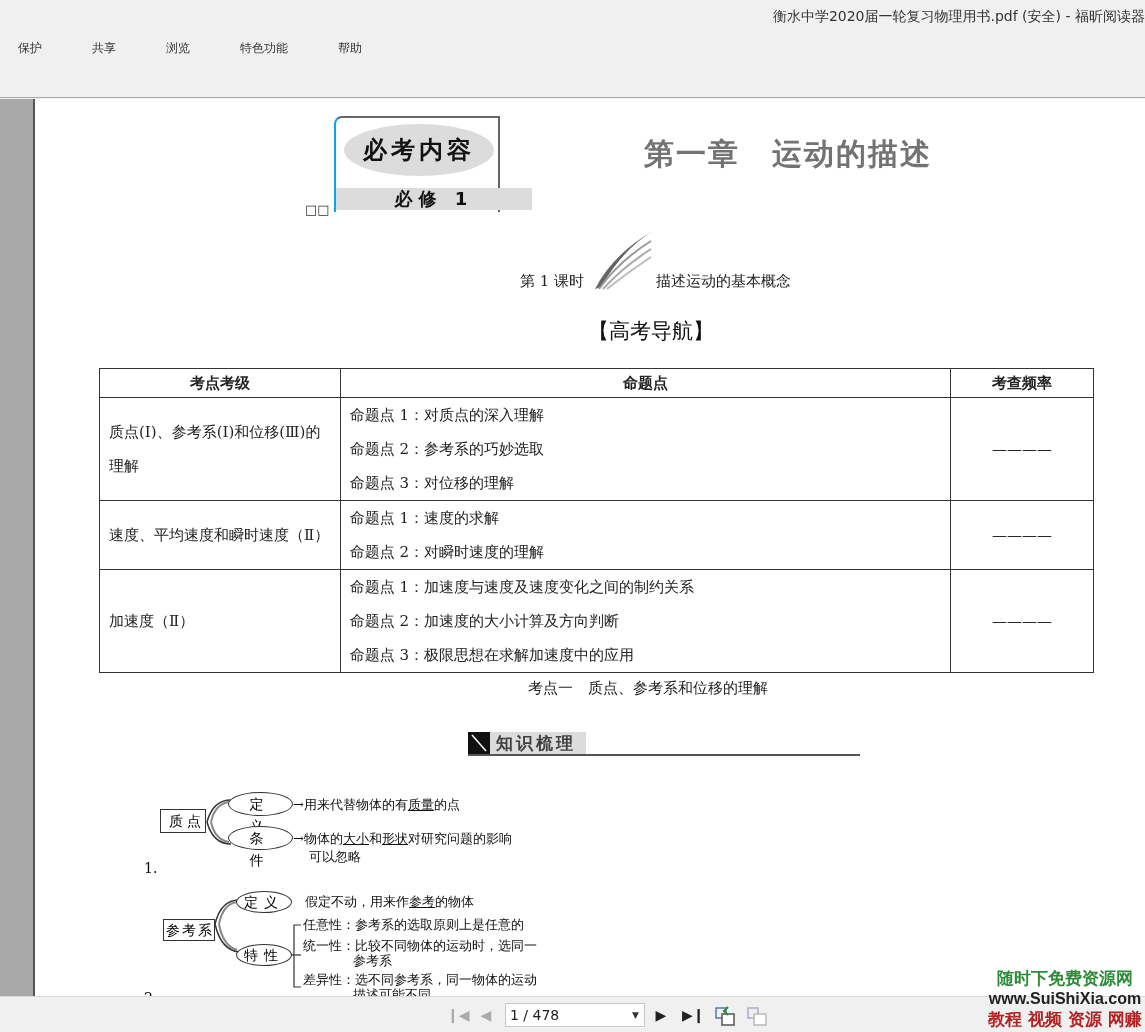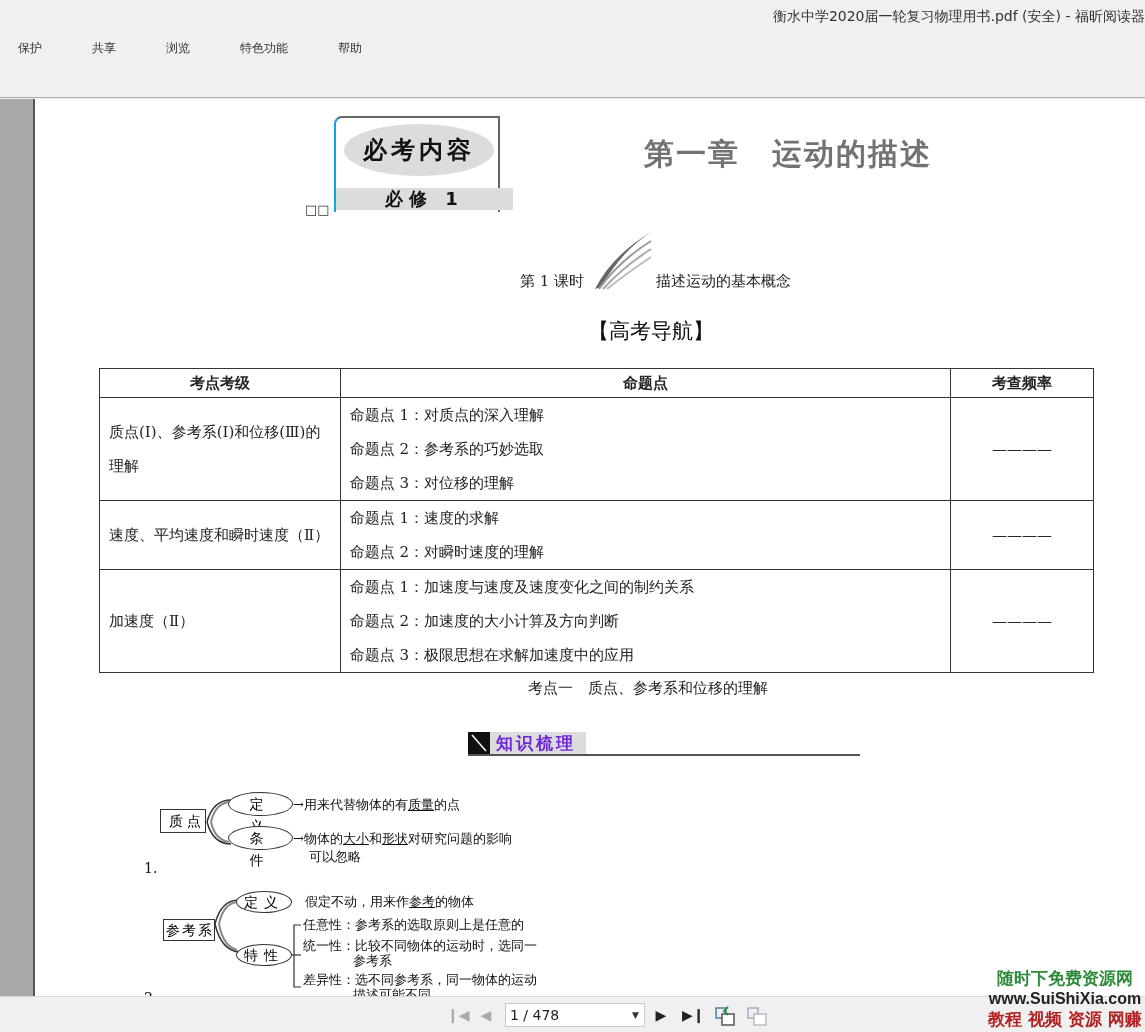--- a/index.html
+++ b/index.html
@@ -7,41 +7,41 @@
   .titlebar { position: absolute; left: 0; top: 0; width: 1145px; height: 32px; text-align: right; line-height: 32px; font-size: 14px; color: #333; }
   .menubar { position: absolute; left: 0; top: 36px; height: 24px; display: flex; }
   .menu-item { font-size: 12px; color: #333; padding: 0 18px; margin-right: 14px; line-height: 24px; cursor: default; }
   .ribbon-space { position: absolute; left: 0; top: 60px; width: 1145px; height: 38px; background: #f0f0f0; border-bottom: 1px solid #a8a8a8; }
   .viewport { position: absolute; left: 0; top: 99px; width: 1145px; height: 897px; background: #ffffff; overflow: hidden; }
   .left-gutter { position: absolute; left: 0; top: 0; width: 35px; height: 897px; background: #a8a8a8; border-right: 2px solid #555; }
   .page { position: absolute; left: 37px; top: 0; width: 1108px; height: 897px; background: #fff; }
 
   .badge-box { position: absolute; left: 297px; top: 17px; width: 166px; height: 96px; border-left: 2px solid #0ea5e9; border-top: 2px solid #666; border-right: 2px solid #666; border-top-left-radius: 8px; }
   .badge-oval { position: absolute; left: 8px; top: 6px; width: 150px; height: 52px; border-radius: 50%; background: #dcdcdc; text-align: center; line-height: 52px; font-size: 24px; font-weight: bold; letter-spacing: 4px; color: #111; font-family: "DejaVu Serif", serif; }
-  .badge-strip { position: absolute; left: 0; top: 70px; width: 177px; height: 22px; background: #dcdcdc; text-align: center; line-height: 22px; font-size: 18px; font-weight: bold; letter-spacing: 6px; color: #111; }
+  .badge-strip { position: absolute; left: 0; top: 70px; width: 196px; height: 22px; background: #dcdcdc; text-align: center; line-height: 22px; font-size: 18px; font-weight: bold; letter-spacing: 6px; color: #111; }
   .boxchars { position: absolute; left: 268px; top: 103px; font-size: 13px; color: #333; }
 
   .chapter-title { position: absolute; left: 560px; top: 35px; font-size: 30px; font-weight: bold; color: #737373; font-family: "DejaVu Serif", serif; letter-spacing: 2px; margin-left: 47px; }
   .lesson { position: absolute; left: 483px; top: 173px; font-size: 15px; color: #222; font-family: "DejaVu Serif", serif; }
   .lesson-topic { position: absolute; left: 619px; top: 173px; font-size: 15px; color: #222; font-family: "DejaVu Serif", serif; }
   .swoosh { position: absolute; left: 556px; top: 130px; width: 62px; height: 62px; }
   .nav-heading { position: absolute; left: 551px; top: 218px; font-size: 21px; color: #111; }
 
   table.exam { position: absolute; left: 62px; top: 269px; width: 995px; border-collapse: collapse; font-family: "DejaVu Serif", serif; }
   table.exam th, table.exam td { border: 1.5px solid #333; font-size: 15px; color: #222; vertical-align: middle; }
   table.exam th { height: 29px; font-weight: bold; text-align: center; font-family: "DejaVu Sans", sans-serif; font-size: 15px; }
   table.exam td.col1 { width: 241px; padding: 0 9px; line-height: 34px; }
   table.exam td.col2 { width: 611px; padding: 0 9px; }
   table.exam td.col3 { width: 143px; text-align: center; }
   .prop-line { height: 34px; line-height: 34px; }
   .caption { position: absolute; left: 491px; top: 580px; font-size: 15px; color: #222; font-family: "DejaVu Serif", serif; }
 
   .kb-header { position: absolute; left: 431px; top: 633px; width: 392px; height: 24px; border-bottom: 2px solid #555; }
   .kb-icon { position: absolute; left: 0; top: 0; width: 22px; height: 22px; background: #111; }
-  .kb-label { position: absolute; left: 22px; top: 0; height: 22px; width: 96px; background: #dcdcdc; font-size: 17px; font-weight: bold; line-height: 22px; padding-left: 6px; letter-spacing: 3px; color: #6d28d9; }
+  .kb-label { position: absolute; left: 22px; top: 0; height: 22px; width: 96px; background: #dcdcdc; font-size: 17px; font-weight: bold; line-height: 22px; padding-left: 6px; letter-spacing: 3px; color: #404040; }
 
   .diagram-text { position: absolute; font-family: "DejaVu Serif", serif; font-size: 13px; color: #111; white-space: nowrap; }
   .box { position: absolute; border: 1.5px solid #333; font-family: "DejaVu Serif", serif; font-size: 14px; text-align: right; letter-spacing: 4px; background: #fff; }
   .oval { position: absolute; border: 1.5px solid #333; border-radius: 50%; font-family: "DejaVu Serif", serif; font-size: 14px; text-align: center; letter-spacing: 8px; background: #fff; }
   .ul { text-decoration: underline; }
 
   .statusbar { position: absolute; left: 0; top: 996px; width: 1145px; height: 36px; background: #f0f0f0; border-top: 1px solid #d8d8d8; }
   .nav-btn { position: absolute; top: 9px; width: 18px; height: 18px; font-size: 14px; line-height: 18px; text-align: center; color: #222; }
   .nav-btn.disabled { color: #aaa; }
   .page-select { position: absolute; left: 505px; top: 6px; width: 140px; height: 24px; background: #fff; border: 1px solid #c8c8c8; font-size: 14px; line-height: 22px; padding-left: 4px; color: #222; }

